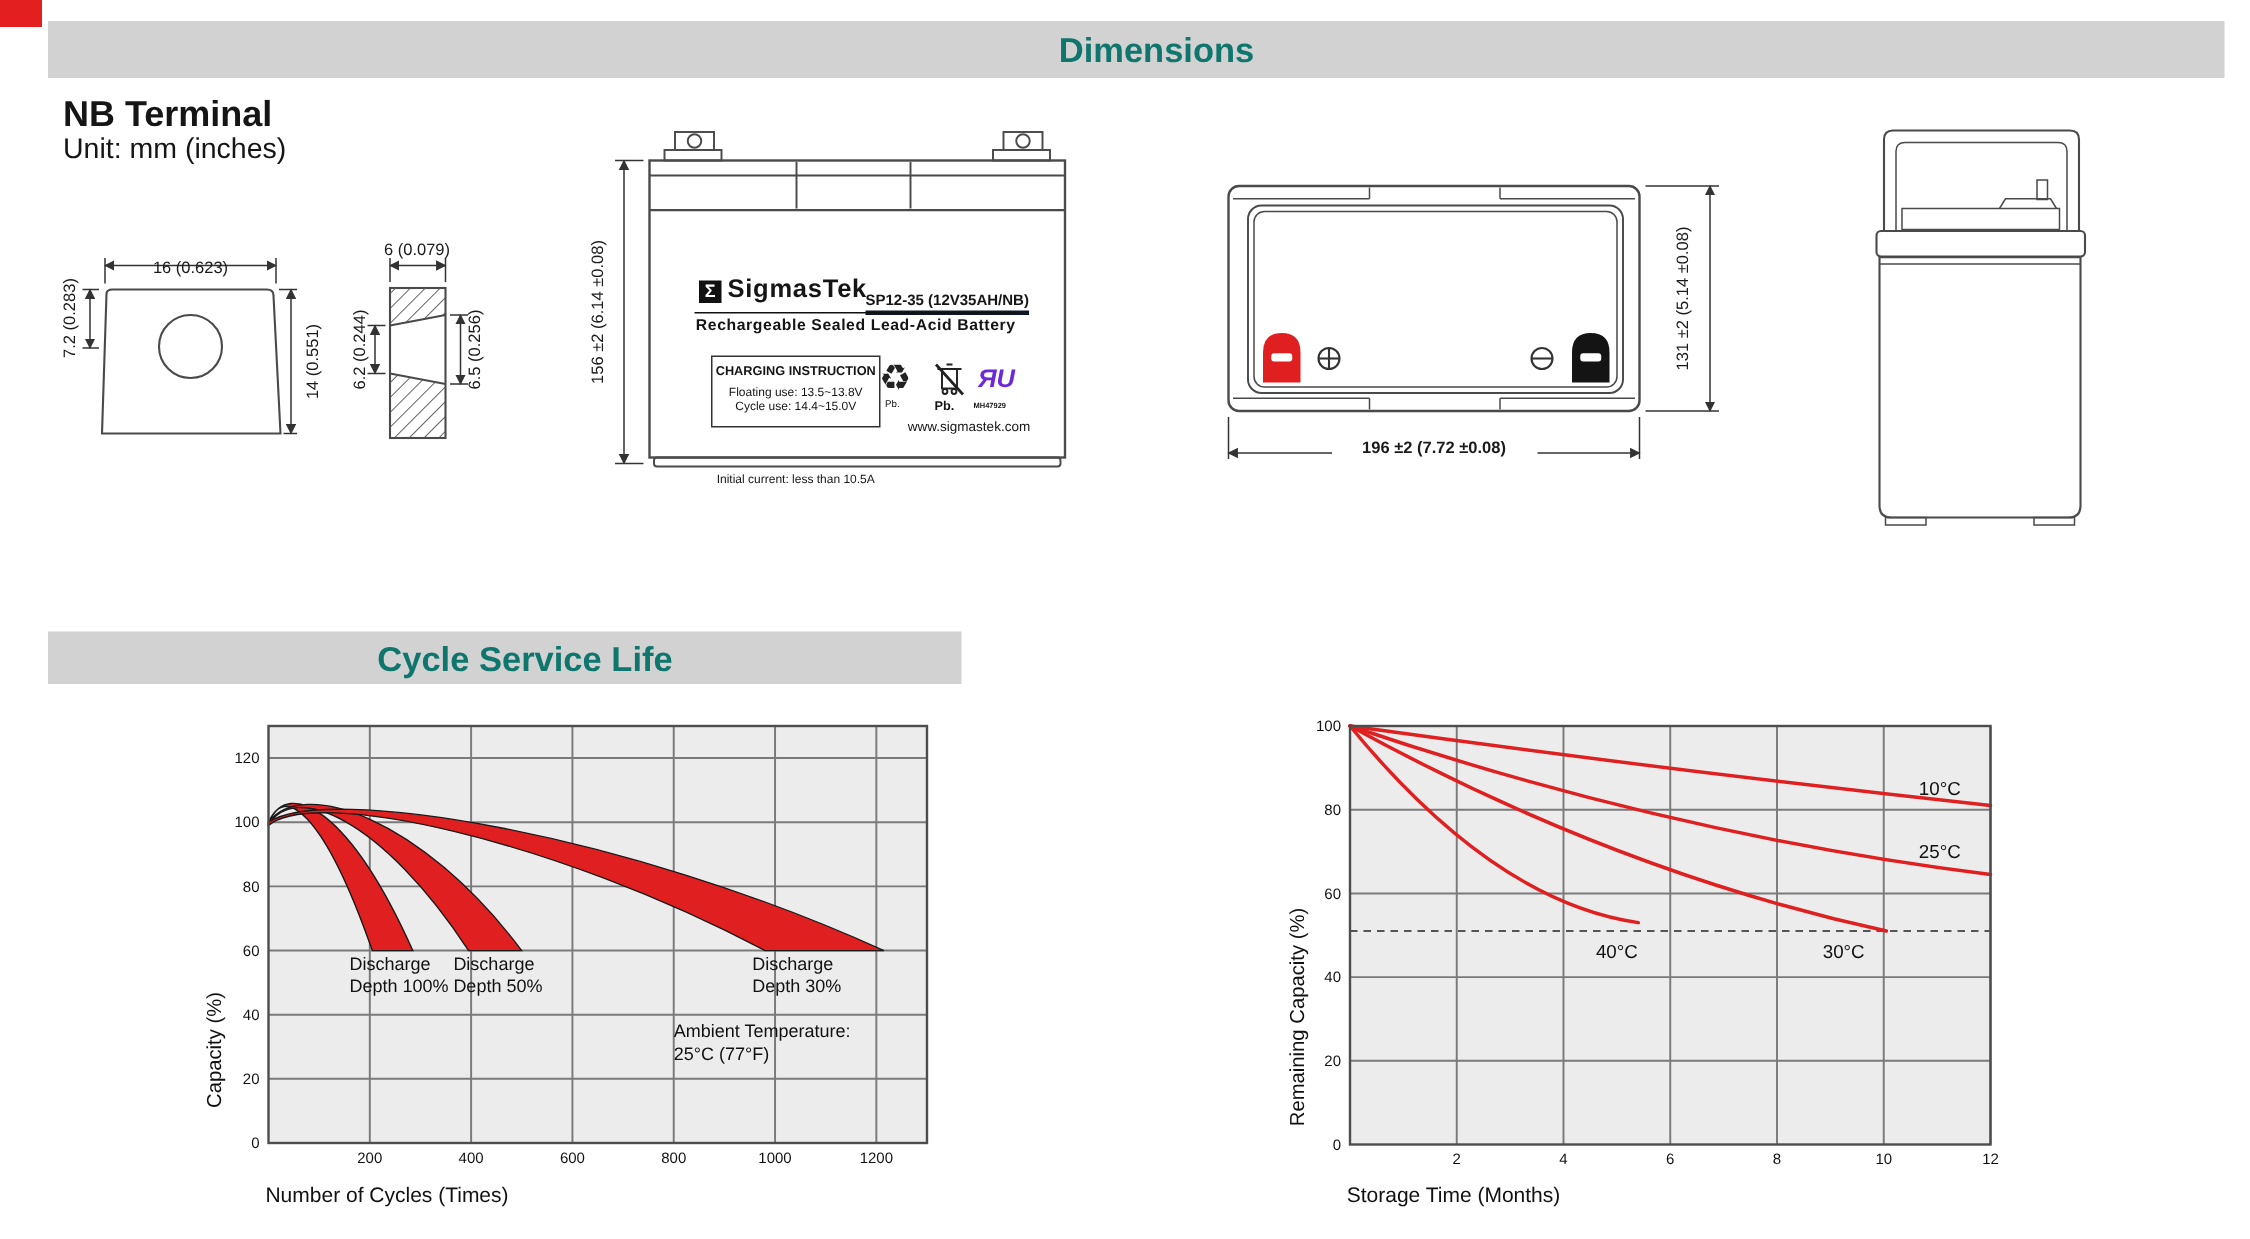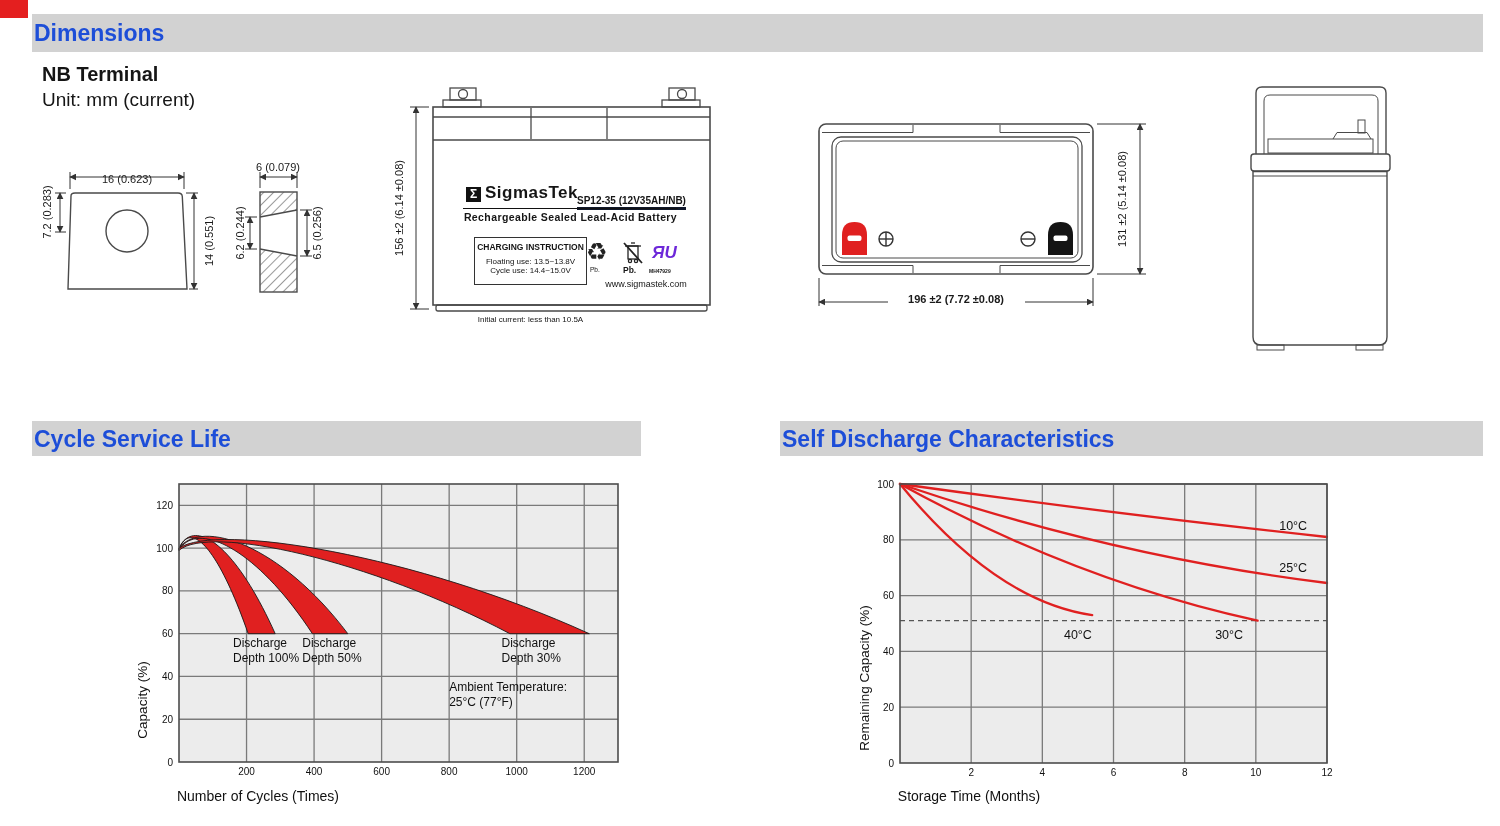--- a/index.html
+++ b/index.html
@@ -1,23 +1,23 @@
 <!DOCTYPE html>
 <html><head>
 <meta charset="utf-8">
 <style>
   html,body{margin:0;padding:0;background:#fff;}
   #page{position:relative;width:1500px;height:826px;background:#ffffff;overflow:hidden;
         font-family:"Liberation Sans", sans-serif;color:#151515;}
-  .bar{position:absolute;background:#d2d2d2;color:#1d4ed8;font-weight:bold;font-size:23px;
-       line-height:36px;padding-left:2px;box-sizing:border-box;}
+  .bar{position:absolute;background:#d2d2d2;color:#0f766e;font-weight:bold;font-size:23px;
+       line-height:36px;padding-left:27px;box-sizing:border-box;text-align:center;}
   #bar1{left:32px;top:14px;width:1451px;height:38px;line-height:38px;}
   #bar2a{left:32px;top:421px;width:609px;height:35px;}
   #bar2b{left:780px;top:421px;width:703px;height:35px;}
-  #nbt{position:absolute;left:42px;top:63px;font-size:20px;font-weight:bold;}
+  #nbt{position:absolute;left:42px;top:63px;font-size:24px;font-weight:bold;}
   #unit{position:absolute;left:42px;top:89px;font-size:19px;}
   #corner-marker{position:absolute;left:0;top:0;width:28px;height:18px;}
   .lbl{position:absolute;font-size:11px;color:#1a1a1a;text-align:center;white-space:nowrap;
        height:14px;line-height:14px;z-index:3;}
   .rot{transform:rotate(-90deg);}
   #art{position:absolute;left:0;top:0;z-index:2;}
   
   #batlabel{position:absolute;left:433px;top:140px;width:277px;height:168px;z-index:3;}
   #batlabel *{position:absolute;}
   .sigma{left:33px;top:47px;width:15px;height:15px;background:#111;color:#fff;font-size:12px;
@@ -41,24 +41,23 @@
 </style>
 </head>
 <body>
 
 <div id="page">
 
   <div id="corner-marker" style="background: rgb(228, 31, 31);"></div>
 
   <div class="bar" id="bar1">Dimensions</div>
   <div id="nbt">NB Terminal</div>
-  <div id="unit">Unit: mm (current)</div>
+  <div id="unit">Unit: mm (inches)</div>
 
   <div class="bar" id="bar2a">Cycle Service Life</div>
-  <div class="bar" id="bar2b">Self Discharge Characteristics</div>
 
   <svg id="art" width="1500" height="826" viewBox="0 0 1500 826">
     <defs>
       <marker id="arr" viewBox="0 0 10 10" refX="9" refY="5" markerWidth="7" markerHeight="7" orient="auto-start-reverse">
         <path d="M0,0 L10,5 L0,10 z" fill="#333"></path>
       </marker>
       <pattern id="hatch" width="7" height="7" patternTransform="rotate(45)" patternUnits="userSpaceOnUse">
         <line x1="0" y1="0" x2="0" y2="7" stroke="#555" stroke-width="1.2"></line>
       </pattern>
     </defs>

